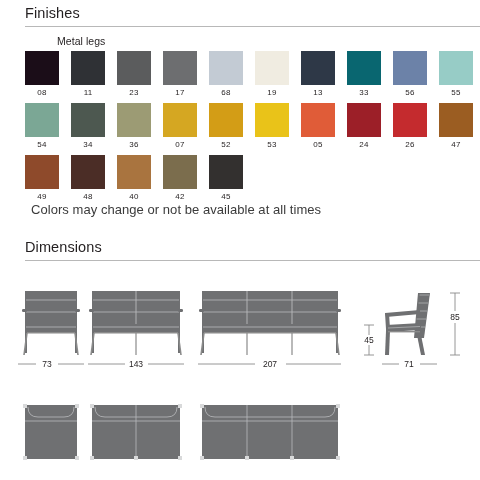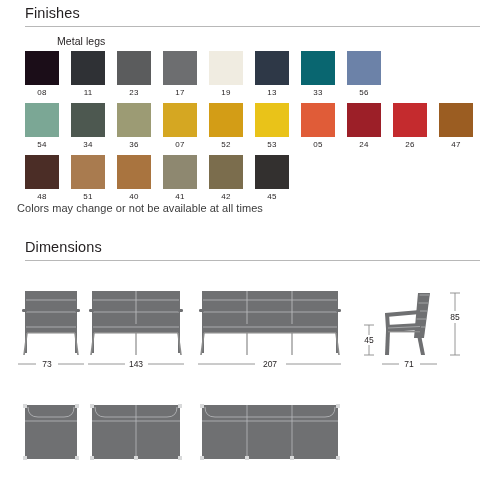--- a/index.html
+++ b/index.html
@@ -68,22 +68,22 @@
   }
   .swatch-code {
     font-size: 8px;
     color: #231f20;
     margin-top: 4px;
     line-height: 1;
     letter-spacing: 0.2px;
   }
 
   .finish-note {
-    margin-left: 17px;
-    font-size: 11px;
+    margin-left: 31px;
+    font-size: 13px;
     color: #3b3b3b;
     letter-spacing: 0.05px;
   }
 
   
   .dims-area {
     position: absolute;
     left: 0;
     top: 283px;
     width: 480px;
@@ -118,35 +118,43 @@
       </div>
       <div class="swatch-cell">
         <div class="swatch-chip" style="background: rgb(91, 92, 93);"></div>
         <div class="swatch-code">23</div>
       </div>
       <div class="swatch-cell">
         <div class="swatch-chip" style="background: rgb(109, 110, 112);"></div>
         <div class="swatch-code">17</div>
       </div>
       <div class="swatch-cell">
+        <div class="swatch-chip" style="background: rgb(195, 203, 212);"></div>
+        <div class="swatch-code">68</div>
+      </div>
+      <div class="swatch-cell">
         <div class="swatch-chip" style="background: rgb(240, 236, 225);"></div>
         <div class="swatch-code">19</div>
       </div>
       <div class="swatch-cell">
         <div class="swatch-chip" style="background: rgb(46, 56, 71);"></div>
         <div class="swatch-code">13</div>
       </div>
       <div class="swatch-cell">
         <div class="swatch-chip" style="background: rgb(9, 102, 112);"></div>
         <div class="swatch-code">33</div>
       </div>
       <div class="swatch-cell">
         <div class="swatch-chip" style="background: rgb(108, 130, 168);"></div>
         <div class="swatch-code">56</div>
       </div>
+      <div class="swatch-cell">
+        <div class="swatch-chip" style="background: rgb(151, 204, 198);"></div>
+        <div class="swatch-code">55</div>
+      </div>
     </div>
     <div class="swatch-row">
       <div class="swatch-cell">
         <div class="swatch-chip" style="background: rgb(123, 167, 149);"></div>
         <div class="swatch-code">54</div>
       </div>
       <div class="swatch-cell">
         <div class="swatch-chip" style="background: rgb(77, 88, 80);"></div>
         <div class="swatch-code">34</div>
       </div>
@@ -178,34 +186,30 @@
         <div class="swatch-chip" style="background: rgb(196, 43, 46);"></div>
         <div class="swatch-code">26</div>
       </div>
       <div class="swatch-cell">
         <div class="swatch-chip" style="background: rgb(155, 93, 34);"></div>
         <div class="swatch-code">47</div>
       </div>
     </div>
     <div class="swatch-row">
       <div class="swatch-cell">
+        <div class="swatch-chip" style="background: rgb(142, 74, 43);"></div>
+        <div class="swatch-code">49</div>
+      </div>
+      <div class="swatch-cell">
         <div class="swatch-chip" style="background: rgb(75, 45, 38);"></div>
         <div class="swatch-code">48</div>
       </div>
       <div class="swatch-cell">
-        <div class="swatch-chip" style="background: rgb(169, 123, 79);"></div>
-        <div class="swatch-code">51</div>
-      </div>
-      <div class="swatch-cell">
         <div class="swatch-chip" style="background: rgb(169, 116, 63);"></div>
         <div class="swatch-code">40</div>
-      </div>
-      <div class="swatch-cell">
-        <div class="swatch-chip" style="background: rgb(142, 136, 112);"></div>
-        <div class="swatch-code">41</div>
       </div>
       <div class="swatch-cell">
         <div class="swatch-chip" style="background: rgb(123, 109, 77);"></div>
         <div class="swatch-code">42</div>
       </div>
       <div class="swatch-cell">
         <div class="swatch-chip" style="background: rgb(51, 48, 47);"></div>
         <div class="swatch-code">45</div>
       </div>
     </div>

